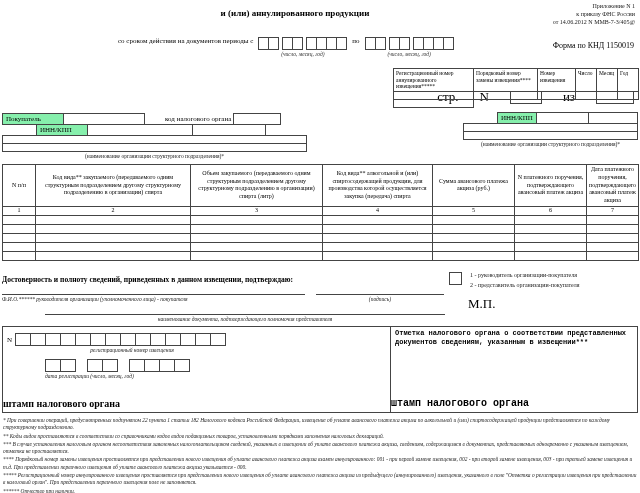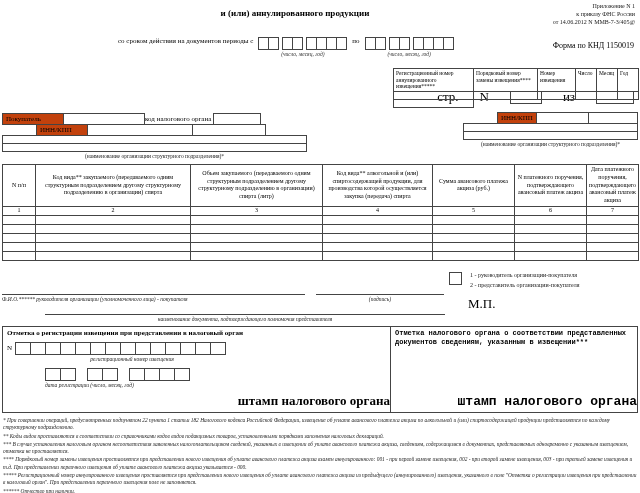--- a/index.html
+++ b/index.html
@@ -31,26 +31,26 @@
   .regtable { position:absolute; top:68px; left:393px; border-collapse:collapse; font-size:5.5px; line-height:1.2; table-layout:fixed; }
   .regtable th, .regtable td { border:1px solid #444; padding:1px 2px; vertical-align:top; font-weight:normal; text-align:left; }
   .regtable .erow td { height:8px; padding:0; }
   .regtable td.nb { border-top:none; border-right:none; border-bottom:none; }
 
   
   .party { position:absolute; font-size:7px; }
   .buyer { top:113px; left:2px; width:305px; }
   .seller { top:113px; left:463px; width:175px; }
   .prow { display:flex; align-items:stretch; }
-  .lblbox { border:1px solid #444; padding:0 3px; height:12px; line-height:11px; background:#c2410c; }
+  .lblbox { border:1px solid #444; padding:0 3px; height:12px; line-height:11px; background:#86efac; }
   .vbox { border:1px solid #444; height:12px; background:#fff; }
   .mergeup { margin-top:-1px;padding-left:34px; }
   .wide { width:100%; height:9px; border:1px solid #444; background:#fff; }
   .pcap { text-align:center; font-size:5.5px; color:#222; margin-top:1px; }
-  .taxorg { margin-left:0; line-height:12px; white-space:nowrap; }
+  .taxorg { margin-left:20px; line-height:12px; white-space:nowrap; }
 
   
   .maintable { position:absolute; top:164px; left:2px; width:636px; border-collapse:collapse; font-size:6px; line-height:1.3; table-layout:fixed; }
   .maintable th, .maintable td { border:1px solid #444; text-align:center; vertical-align:middle; padding:1px 2px; font-weight:normal; }
   .maintable .numrow td { height:9px; padding:0; }
   .maintable .erow td { height:9px; padding:0; }
 
   
   .confirm-statement { position:absolute; top:275px; left:2px; font-size:7.5px; font-weight:bold; }
   .confirm-box { position:absolute; top:272px; left:449px; width:13px; height:13px; border:1px solid #444; background:#fff; }
@@ -63,21 +63,21 @@
   
   .marks { position:absolute; top:326px; left:2px; width:636px; height:87px; border:1px solid #444; display:flex; background:#fff; }
   .marks-left { width:388px; border-right:1px solid #444; padding:2px 4px; position:relative; }
   .marks-right { flex:1; padding:2px 4px; position:relative;font-family:Liberation Mono, monospace; }
   .marks-title { font-size:7px; font-weight:bold; line-height:1.25; }
   .regnum-row { display:flex; align-items:center; gap:3px; margin-top:4px; font-size:7px; }
   .regnum-row .cell, .regdate-row .cell { width:16px; height:13px; }
   .cap-center { font-size:5.5px; font-style:italic; color:#222; text-align:center; width:250px; margin-top:1px; }
   .regdate-row { display:flex; gap:11px; margin-top:6px; margin-left:38px; }
   .regdate-cap { font-size:5.5px; font-style:italic; color:#222; margin-left:38px; margin-top:1px; }
-  .stamp { position:absolute; bottom:3px; left:0; right:0; text-align:right; font-weight:bold; font-size:13px; }
+  .stamp { position:absolute; bottom:3px; left:0; right:0; text-align:left; font-weight:bold; font-size:10px; }
 
   
   .footnotes { position:absolute; top:417px; left:3px; width:634px; font-size:5.4px; font-style:italic; color:#222; line-height:1.35; }
   .footnotes p { margin-bottom:1px; }
 </style>
 </head>
 <body>
 
 <div class="page">
 
@@ -277,33 +277,33 @@
           <td></td>
           <td></td>
           <td></td>
           <td></td>
           <td></td>
           <td></td>
         </tr>
       </tbody>
   </table>
 
+  <div class="confirm-statement">Достоверность и полноту сведений, приведенных в данном извещении, подтверждаю:</div>
   <div class="confirm-box"></div>
   <div class="confirm-options">
     <div>1 - руководитель организации-покупателя</div>
     <div>2 - представитель организации-покупателя</div>
   </div>
   <div class="sig-fio">Ф.И.О.****** руководителя организации (уполномоченного лица) - покупателя</div>
   <div class="sig-sign">(подпись)</div>
   <div class="sig-mp">М.П.</div>
   <div class="sig-doc">наименование документа, подтверждающего полномочия представителя</div>
 
   <div class="marks">
     <div class="marks-left">
-      <div class="marks-title">Отметка о регистрации извещения при представлении в налоговый орган</div>
       <div class="regnum-row">
         <span>N</span>
         <span class="joined">
             <span class="cell"></span>
             <span class="cell"></span>
             <span class="cell"></span>
             <span class="cell"></span>
             <span class="cell"></span>
             <span class="cell"></span>
             <span class="cell"></span>

